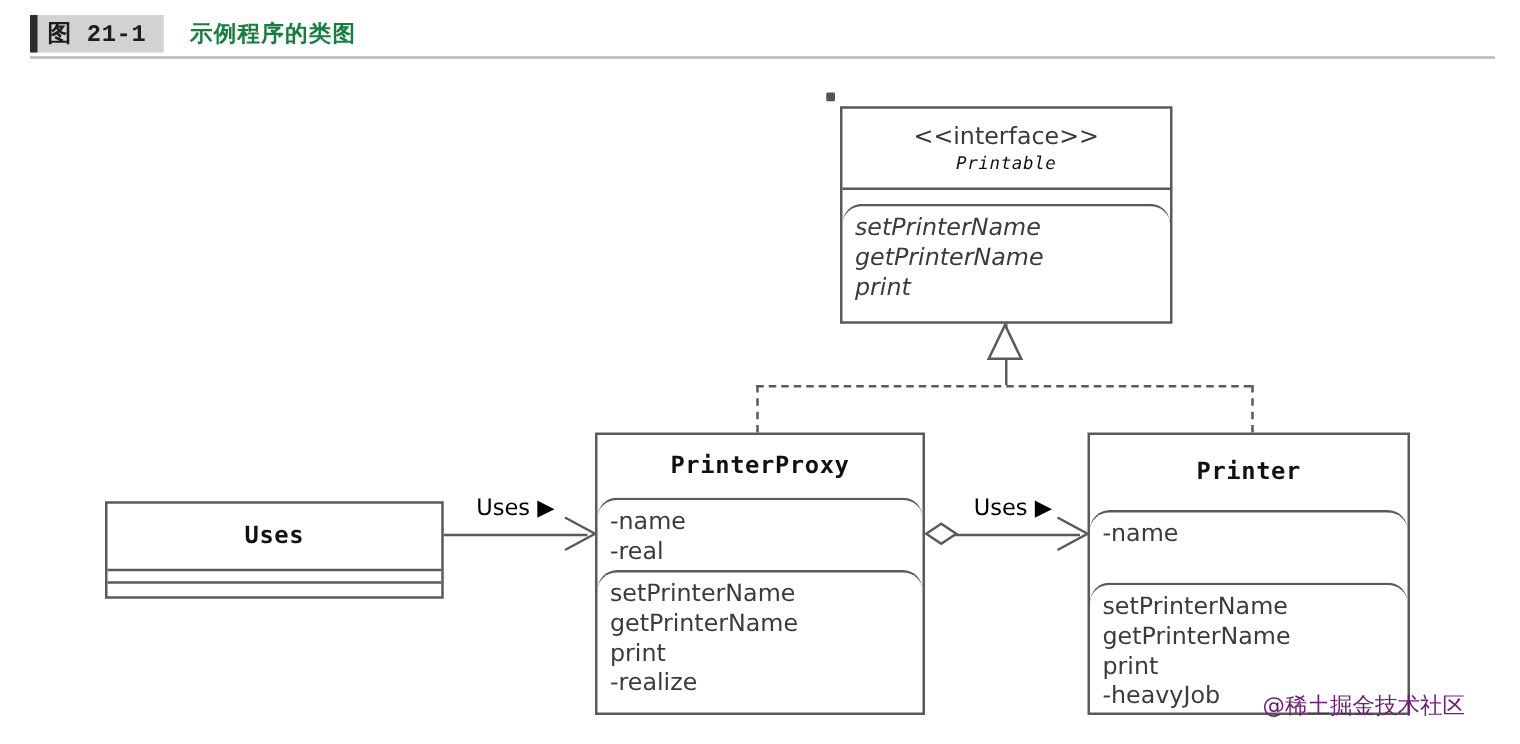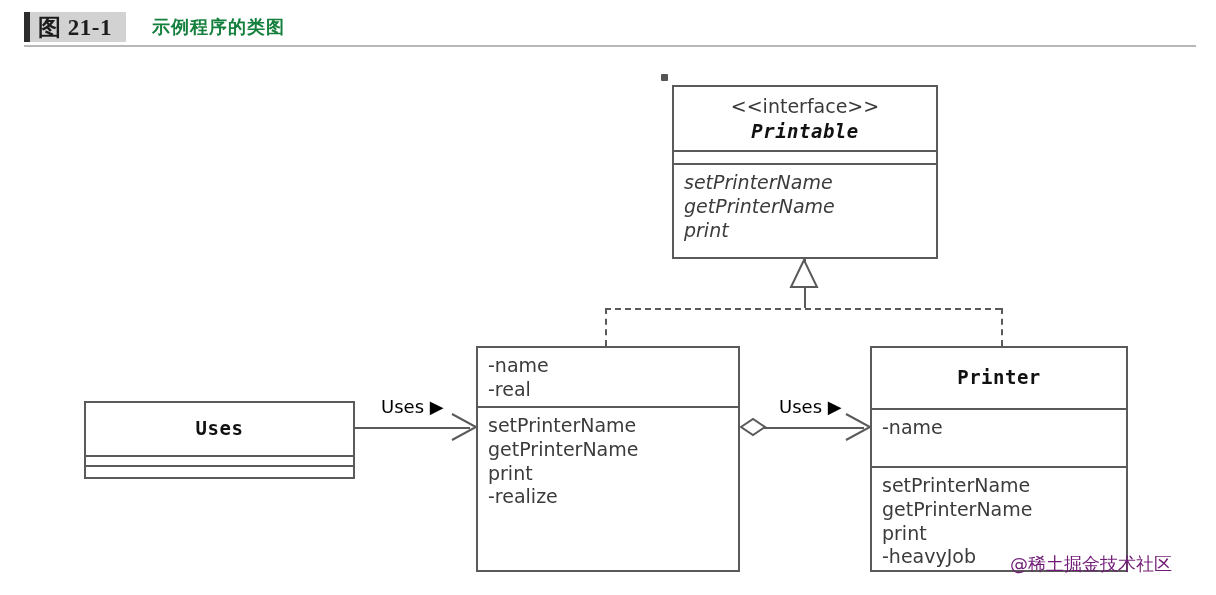--- a/index.html
+++ b/index.html
@@ -36,22 +36,22 @@
   }
   #fig-number-bar {
     position: absolute;
     left: 24px;
     top: 0px;
     width: 6px;
     height: 30px;
     background: #2c2c2c;
   }
   #fig-number-text {
-    font-family: Liberation Serif, serif;
-    font-size: 23px;
+    font-family: Liberation Mono, monospace;
+    font-size: 19px;
     font-weight: bold;
     color: #1c1c1c;
     letter-spacing: 0.5px;
     padding-left: 8px;
     white-space: nowrap;
   }
   #fig-title-text {
     position: absolute;
     left: 152px;
     top: 3px;
@@ -101,29 +101,30 @@
     line-height: 1.25;
   }
   .uml-stereotype {
     font-family: "DejaVu Sans", sans-serif;
     font-size: 19px;
     color: #3a3a3a;
     line-height: 1.3;
   }
   .uml-name-italic {
     font-family: "DejaVu Sans Mono", monospace;
-    font-weight: bold;
+    font-weight: normal;
     font-style: italic;
-    font-size: 19px;
+    font-size: 14px;
     color: #111111;
     letter-spacing: 0.5px;
     line-height: 1.3;
   }
   .uml-members {
     padding: 6px 0 0 10px;
+    border-radius: 16px;
   }
   .uml-member {
     font-family: "DejaVu Sans", sans-serif;
     font-size: 19px;
     color: #3b3b3b;
     line-height: 1.25;
     white-space: nowrap;
   }
   .uml-member.italic {
     font-style: italic;
@@ -211,20 +212,23 @@
 
   <div class="uml-box" style="left:84px; top:401px; width:271px; height:78px;">
     <div class="uml-compartment uml-title" style="height:52px;">
       <div class="uml-name">Uses</div>
     </div>
     <div class="uml-compartment" style="height:10px;"></div>
     <div class="uml-compartment" style="height:10px;"></div>
   </div>
 
   <div class="uml-box" style="left:476px; top:346px; width:264px; height:226px;">
+    <div class="uml-compartment uml-title" style="height:50px;">
+      <div class="uml-name">PrinterProxy</div>
+    </div>
     <div class="uml-compartment uml-members" style="height:58px;">
       <div class="uml-member">-name</div>
       <div class="uml-member">-real</div>
     </div>
     <div class="uml-compartment uml-members" style="height:114px;">
       <div class="uml-member">setPrinterName</div>
       <div class="uml-member">getPrinterName</div>
       <div class="uml-member">print</div>
       <div class="uml-member">-realize</div>
     </div>

